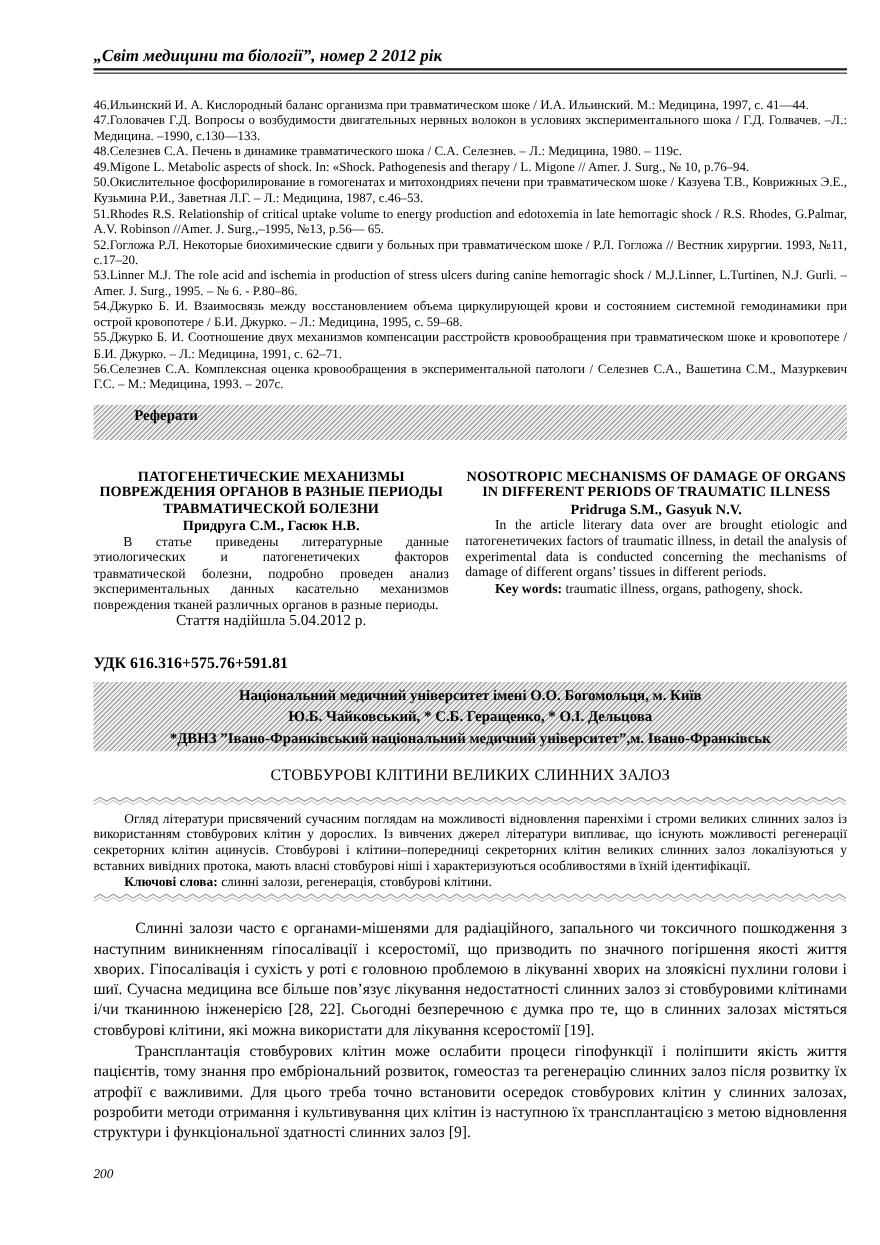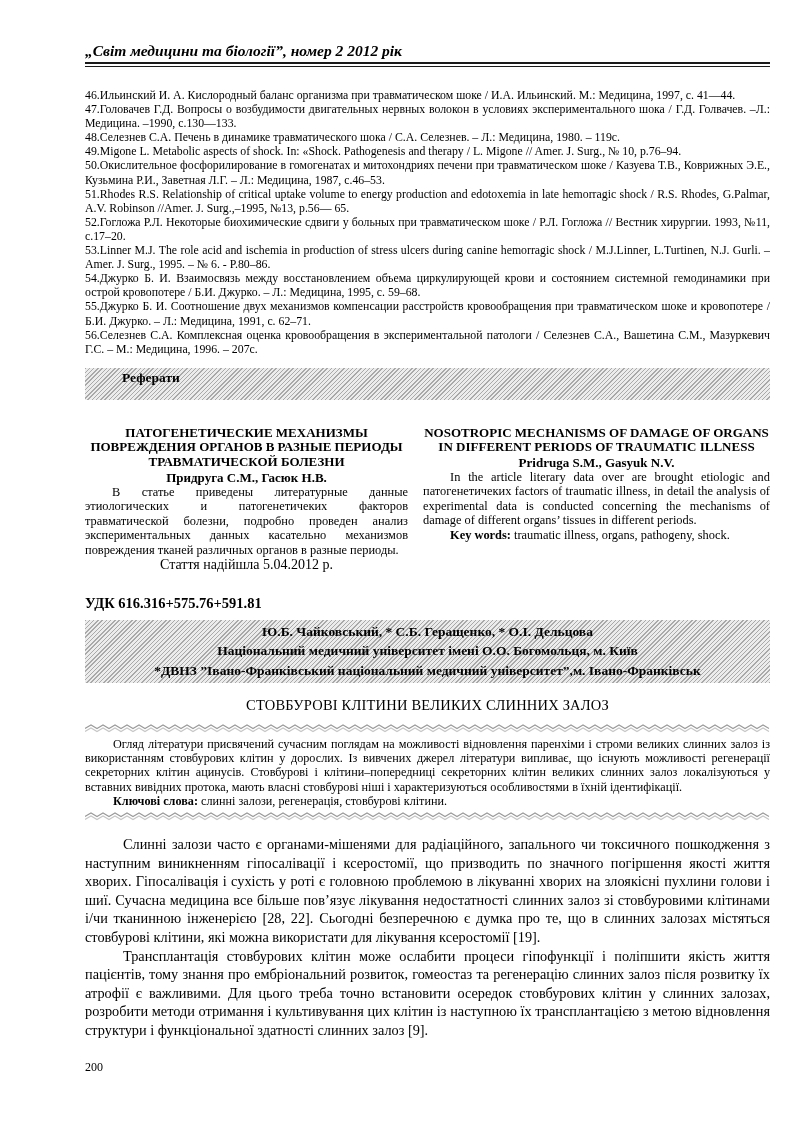--- a/index.html
+++ b/index.html
@@ -30,21 +30,21 @@
   .udc{margin-top:22px;font-size:14.5px;font-weight:bold;}
   .banner-authors{margin-top:8px;padding:2px 0 3px 0;text-align:center;
     font-size:13.5px;font-weight:bold;line-height:19.5px;}
   .art-title{margin-top:14px;text-align:center;font-size:14.5px;font-weight:normal;letter-spacing:.2px;}
   .zigzag{display:block;margin-top:9px;}
   .zigzag.bottom{margin-top:3px;}
   .art-abstract{margin-top:4px;font-size:12.2px;line-height:14.2px;text-align:justify;text-indent:28px;}
   .art-kw{font-size:12.2px;line-height:14.2px;text-align:justify;text-indent:28px;}
   .maintext{margin-top:14px;font-size:14.3px;line-height:18.6px;text-align:justify;}
   .maintext p{margin:0;text-indent:38px;}
-  .page-number{position:absolute;left:85px;top:1060px;font-size:12px;}
+  .page-number{position:absolute;left:85px;top:1060px;font-size:12px;font-style:italic;}
   b.kwlab{font-weight:bold;}
 </style>
 </head>
 <body>
 
 <div class="page">
 
   <div class="journal-head">„Світ медицини та біології”, номер 2 2012 рік</div>
   <div class="double-rule"></div>
 
@@ -52,21 +52,21 @@
     <div>46.Ильинский И. А. Кислородный баланс организма при травматическом шоке / И.А. Ильинский. М.: Медицина, 1997, с. 41—44.</div>
     <div>47.Головачев Г.Д. Вопросы о возбудимости двигательных нервных волокон в условиях экспериментального шока / Г.Д. Голвачев. –Л.: Медицина. –1990, с.130—133.</div>
     <div>48.Селезнев С.А. Печень в динамике травматического шока / С.А. Селезнев. – Л.: Медицина, 1980. – 119с.</div>
     <div>49.Migone L. Metabolic aspects of shock. In: «Shock. Pathogenesis and therapy / L. Migone // Amer. J. Surg., № 10, p.76–94.</div>
     <div>50.Окислительное фосфорилирование в гомогенатах и митохондриях печени при травматическом шоке / Казуева Т.В., Коврижных Э.Е., Кузьмина Р.И., Заветная Л.Г. – Л.: Медицина, 1987, с.46–53.</div>
     <div>51.Rhodes R.S. Relationship of critical uptake volume to energy production and edotoxemia in late hemorragic shock / R.S. Rhodes, G.Palmar, A.V. Robinson  //Amer. J. Surg.,–1995, №13, p.56— 65.</div>
     <div>52.Гогложа Р.Л. Некоторые биохимические сдвиги у больных при травматическом шоке / Р.Л. Гогложа // Вестник хирургии. 1993, №11, с.17–20.</div>
     <div>53.Linner M.J. The role acid and ischemia in production of stress ulcers during canine hemorragic shock / M.J.Linner, L.Turtinen, N.J. Gurli. – Amer. J. Surg., 1995. – № 6. - P.80–86.</div>
     <div>54.Джурко Б. И. Взаимосвязь между восстановлением объема циркулирующей крови и состоянием системной гемодинамики при острой кровопотере / Б.И. Джурко. – Л.: Медицина, 1995, с. 59–68.</div>
     <div>55.Джурко Б. И. Соотношение двух механизмов компенсации расстройств кровообращения при травматическом шоке и кровопотере / Б.И. Джурко. – Л.: Медицина, 1991, с. 62–71.</div>
-    <div>56.Селезнев С.А. Комплексная оценка кровообращения в экспериментальной патологи / Селезнев С.А., Вашетина С.М., Мазуркевич Г.С. – М.: Медицина, 1996. – 207с.</div>
+    <div>56.Селезнев С.А. Комплексная оценка кровообращения в экспериментальной патологи / Селезнев С.А., Вашетина С.М., Мазуркевич Г.С. – М.: Медицина, 1993. – 207с.</div>
   </div>
 
   <div class="banner-referaty hatch">
     <span>Реферати</span>
   </div>
 
   <div class="twocol">
     <div class="col-l">
       <div class="abs-title">ПАТОГЕНЕТИЧЕСКИЕ МЕХАНИЗМЫ ПОВРЕЖДЕНИЯ ОРГАНОВ В РАЗНЫЕ ПЕРИОДЫ ТРАВМАТИЧЕСКОЙ БОЛЕЗНИ</div>
       <div class="abs-authors">Придруга С.М., Гасюк Н.В.</div>
@@ -77,22 +77,22 @@
       <div class="abs-title">NOSOTROPIC MECHANISMS OF DAMAGE OF ORGANS IN DIFFERENT PERIODS OF TRAUMATIC ILLNESS</div>
       <div class="abs-authors">Pridruga S.M., Gasyuk N.V.</div>
       <div class="abs-body">In the article literary data over are brought etiologic and патогенетичеких factors of traumatic illness, in detail the analysis of experimental data is conducted concerning the mechanisms of damage of different organs’ tissues in different periods.</div>
       <div class="abs-kw"><b class="kwlab">Key words:</b> <span>traumatic illness, organs, pathogeny, shock.</span></div>
     </div>
   </div>
 
   <div class="udc">УДК 616.316+575.76+591.81</div>
 
   <div class="banner-authors hatch">
+    <div>Національний медичний університет імені О.О. Богомольця, м. Київ</div>
     <div>Ю.Б. Чайковський, * С.Б. Геращенко, * О.І. Дельцова</div>
-    <div>Національний медичний університет імені О.О. Богомольця, м. Київ</div>
     <div>*ДВНЗ ”Івано-Франківський національний медичний університет”,м. Івано-Франківськ</div>
   </div>
 
   <div class="art-title">СТОВБУРОВІ КЛІТИНИ ВЕЛИКИХ СЛИННИХ ЗАЛОЗ</div>
 
   <svg class="zigzag top" width="685" height="10">
     <polyline fill="none" stroke="#9b9b9b" stroke-width="1.1" points="0,5.5 6,2 12,5.5 18,2 24,5.5 30,2 36,5.5 42,2 48,5.5 54,2 60,5.5 66,2 72,5.5 78,2 84,5.5 90,2 96,5.5 102,2 108,5.5 114,2 120,5.5 126,2 132,5.5 138,2 144,5.5 150,2 156,5.5 162,2 168,5.5 174,2 180,5.5 186,2 192,5.5 198,2 204,5.5 210,2 216,5.5 222,2 228,5.5 234,2 240,5.5 246,2 252,5.5 258,2 264,5.5 270,2 276,5.5 282,2 288,5.5 294,2 300,5.5 306,2 312,5.5 318,2 324,5.5 330,2 336,5.5 342,2 348,5.5 354,2 360,5.5 366,2 372,5.5 378,2 384,5.5 390,2 396,5.5 402,2 408,5.5 414,2 420,5.5 426,2 432,5.5 438,2 444,5.5 450,2 456,5.5 462,2 468,5.5 474,2 480,5.5 486,2 492,5.5 498,2 504,5.5 510,2 516,5.5 522,2 528,5.5 534,2 540,5.5 546,2 552,5.5 558,2 564,5.5 570,2 576,5.5 582,2 588,5.5 594,2 600,5.5 606,2 612,5.5 618,2 624,5.5 630,2 636,5.5 642,2 648,5.5 654,2 660,5.5 666,2 672,5.5 678,2 684,5.5"></polyline>
     <polyline fill="none" stroke="#c6c6c6" stroke-width="1.1" points="0,8.5 6,5 12,8.5 18,5 24,8.5 30,5 36,8.5 42,5 48,8.5 54,5 60,8.5 66,5 72,8.5 78,5 84,8.5 90,5 96,8.5 102,5 108,8.5 114,5 120,8.5 126,5 132,8.5 138,5 144,8.5 150,5 156,8.5 162,5 168,8.5 174,5 180,8.5 186,5 192,8.5 198,5 204,8.5 210,5 216,8.5 222,5 228,8.5 234,5 240,8.5 246,5 252,8.5 258,5 264,8.5 270,5 276,8.5 282,5 288,8.5 294,5 300,8.5 306,5 312,8.5 318,5 324,8.5 330,5 336,8.5 342,5 348,8.5 354,5 360,8.5 366,5 372,8.5 378,5 384,8.5 390,5 396,8.5 402,5 408,8.5 414,5 420,8.5 426,5 432,8.5 438,5 444,8.5 450,5 456,8.5 462,5 468,8.5 474,5 480,8.5 486,5 492,8.5 498,5 504,8.5 510,5 516,8.5 522,5 528,8.5 534,5 540,8.5 546,5 552,8.5 558,5 564,8.5 570,5 576,8.5 582,5 588,8.5 594,5 600,8.5 606,5 612,8.5 618,5 624,8.5 630,5 636,8.5 642,5 648,8.5 654,5 660,8.5 666,5 672,8.5 678,5 684,8.5"></polyline>
   </svg>
 

